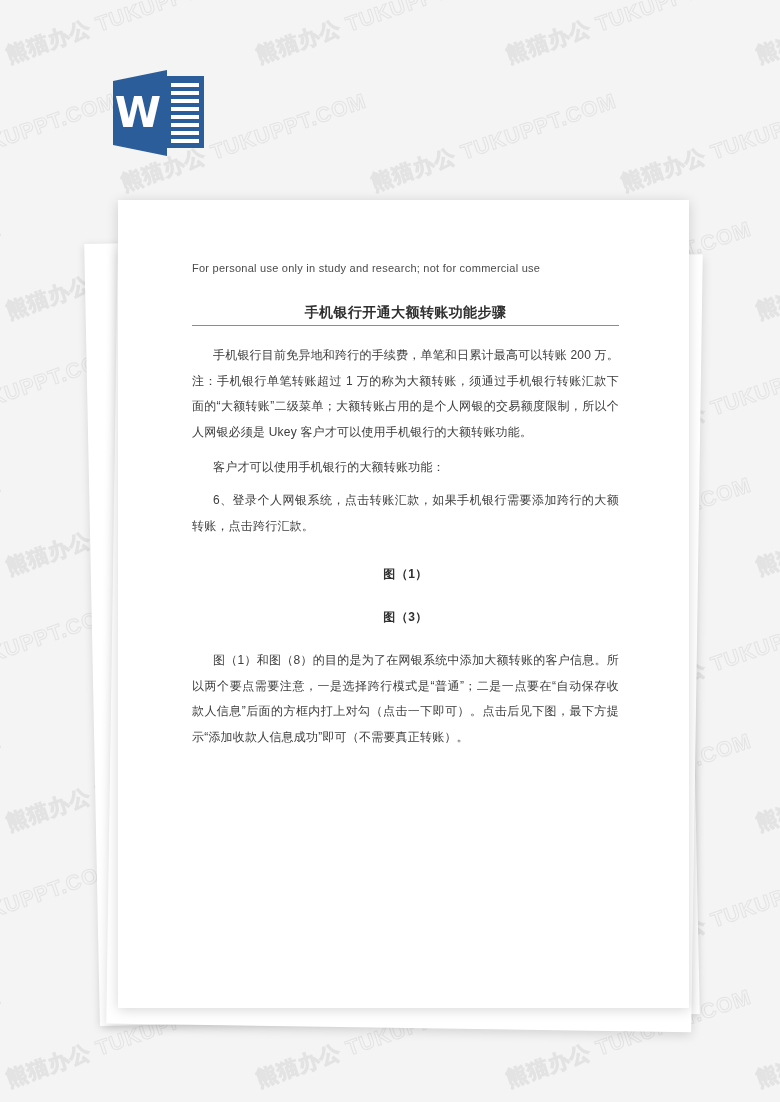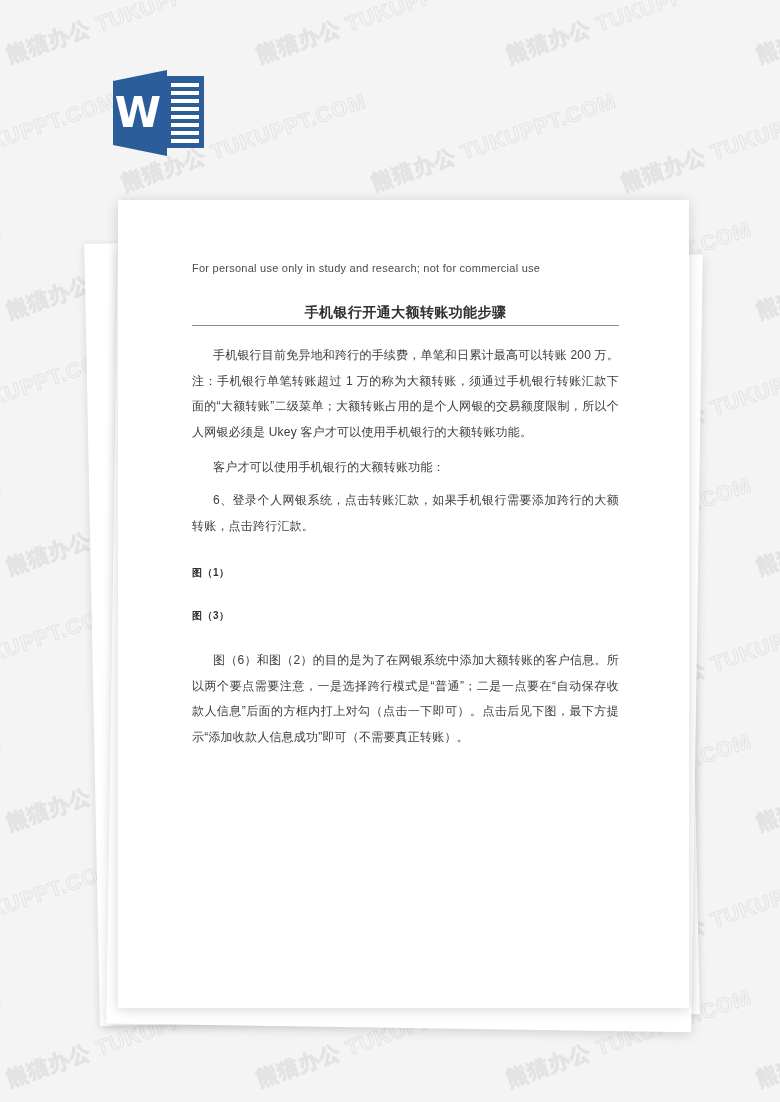--- a/index.html
+++ b/index.html
@@ -139,21 +139,22 @@
   }
   #para-1 { top:143px; }
   #para-2 { top:255px; }
   #para-3 { top:288px; }
   #para-4 { top:448px; }
 
   .fig-caption {
     position:absolute;
     left:0;
     width:427px;
-    font-size:10px;
+    text-align:center;
+    font-size:12px;
     font-weight:700;
     color:#303030;
     letter-spacing:0.5px;
   }
   #fig-1 { top:366px; }
   #fig-2 { top:409px; }
 </style>
 </head>
 <body>
 
@@ -240,18 +241,18 @@
       <div class="para" id="para-1">手机银行目前免异地和跨行的手续费，单笔和日累计最高可以转账 200 万。注：手机银行单笔转账超过 1 万的称为大额转账，须通过手机银行转账汇款下面的“大额转账”二级菜单；大额转账占用的是个人网银的交易额度限制，所以个人网银必须是 Ukey 客户才可以使用手机银行的大额转账功能。</div>
 
       <div class="para" id="para-2">客户才可以使用手机银行的大额转账功能：</div>
 
       <div class="para" id="para-3">6、登录个人网银系统，点击转账汇款，如果手机银行需要添加跨行的大额转账，点击跨行汇款。</div>
 
       <div class="fig-caption" id="fig-1">图（1）</div>
 
       <div class="fig-caption" id="fig-2">图（3）</div>
 
-      <div class="para" id="para-4">图（6）和图（2）的目的是为了在网银系统中添加大额转账的客户信息。所以两个要点需要注意，一是选择跨行模式是“普通”；二是一点要在“自动保存收款人信息”后面的方框内打上对勾（点击一下即可）。点击后见下图，最下方提示“添加收款人信息成功”即可（不需要真正转账）。</div>
+      <div class="para" id="para-4">图（1）和图（8）的目的是为了在网银系统中添加大额转账的客户信息。所以两个要点需要注意，一是选择跨行模式是“普通”；二是一点要在“自动保存收款人信息”后面的方框内打上对勾（点击一下即可）。点击后见下图，最下方提示“添加收款人信息成功”即可（不需要真正转账）。</div>
 
     </div>
   </div>
 
 </div>
 
 </body></html>

